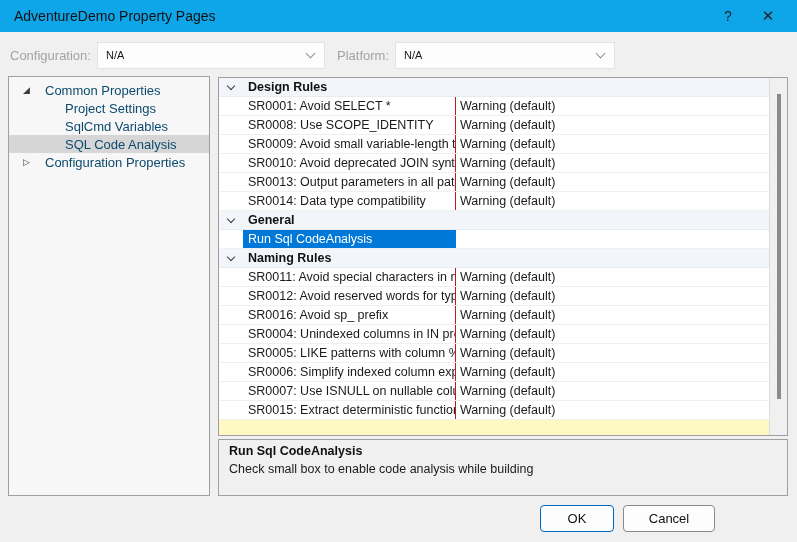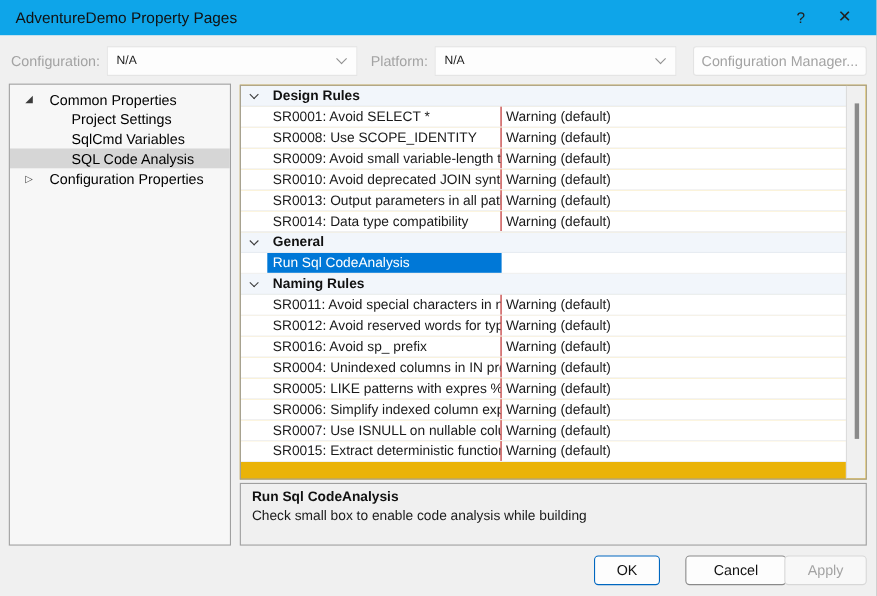--- a/index.html
+++ b/index.html
@@ -27,23 +27,23 @@
   .btn{position:absolute;background:#fdfdfd;border:1px solid #e3e3e3;border-radius:3px;
     font-family:inherit;font-size:13px;text-align:center;padding:0;cursor:default;}
   .cfgmgr{left:630px;top:42px;width:158px;height:27px;color:#a3a3a3;}
   
   .tree{position:absolute;left:8px;top:76px;width:202px;height:420px;background:#f7f7f7;
     border:1px solid #9f9f9f;padding-top:4px;overflow:hidden;}
   .tree-item{display:flex;align-items:center;height:18px;font-size:13px;white-space:nowrap;padding-left:14px;cursor:default;}
   .tree-item.sel{background:#d6d6d6;}
   .tw{flex:none;width:22px;font-size:9px;color:#3b3b3b;line-height:18px;}
   .tree-item.lvl1 .tw{width:42px;}
-  .tl{flex:none;color:#000000;}
-  
-  .grid{position:absolute;left:218px;top:77px;width:570px;height:359px;background:#eab308;
+  .tl{flex:none;color:#0c4a6e;}
+  
+  .grid{position:absolute;left:218px;top:77px;width:570px;height:359px;background:#fef9c3;
     border:1px solid #9f9f9f;overflow:hidden;padding-left:31px;}
   .grid-rows{position:absolute;left:0;top:0;width:552px;}
   .grow{position:relative;display:flex;align-items:stretch;height:19px;font-size:12.5px;line-height:18px;
     border-bottom:1px solid #f0f0f0;cursor:default;background:#fff;}
   .grow.section{background:#f2f6fb;border-bottom:1px solid #e7ecf2;}
   .gut{flex:none;width:24px;position:relative;}
   .sec-chev{position:absolute;left:9px;top:5px;width:6px;height:6px;
     border-right:1.4px solid #3c3c3c;border-bottom:1.4px solid #3c3c3c;transform:rotate(45deg);}
   .gname{flex:none;width:213px;padding-left:5px;overflow:hidden;white-space:nowrap;color:#1a1a1a;}
   .grow.rule .gname{border-right:1px solid #b91c1c;}
@@ -56,21 +56,21 @@
   .ddbtn .chev{right:6px;}
   
   .vscroll{position:absolute;right:0;top:0;width:18px;height:357px;background:#f0f0f0;border-left:1px solid #dcdcdc;}
   .vthumb{position:absolute;left:7px;top:16px;width:4px;height:305px;background:#8a8a8a;}
   
   .desc{position:absolute;left:218px;top:439px;width:570px;height:57px;background:#f0f0f0;
     border:1px solid #9f9f9f;padding:4px 10px;overflow:hidden;}
   .desc-title{font-size:12.5px;font-weight:bold;color:#111;margin-bottom:4px;white-space:nowrap;}
   .desc-text{font-size:12.5px;color:#1a1a1a;white-space:nowrap;}
   
-  .ok{left:540px;top:505px;width:60px;height:27px;border:1px solid #0067c0;border-radius:4px;color:#111;}
+  .ok{left:540px;top:505px;width:74px;height:27px;border:1px solid #0067c0;border-radius:4px;color:#111;}
   .cancel{left:623px;top:505px;width:92px;height:27px;border:1px solid #8a8a8a;border-radius:4px;color:#111;}
   .apply{left:713px;top:505px;width:75px;height:27px;border:1px solid #d7d7d7;border-radius:4px;color:#a3a3a3;background:#f8f8f8;}
 </style>
 </head>
 <body>
 
 <div class="dialog">
 
   <div class="titlebar">
     <span class="title">AdventureDemo Property Pages</span>
@@ -81,21 +81,20 @@
   <span class="tb-label" style="left:10px">Configuration:</span>
   <div class="combo" style="left:97px;width:228px">
     <span>N/A</span>
     <span class="chev"></span>
   </div>
   <span class="tb-label" style="left:337px">Platform:</span>
   <div class="combo" style="left:395px;width:220px">
     <span>N/A</span>
     <span class="chev"></span>
   </div>
-  <button class="btn cfgmgr">Configuration Manager...</button>
 
   <div class="tree">
       <div class="tree-item lvl0">
         <span class="tw">◢</span>
         <span class="tl">Common Properties</span>
       </div>
       <div class="tree-item lvl1">
         <span class="tw"></span>
         <span class="tl">Project Settings</span>
       </div>
@@ -182,21 +181,21 @@
           <span class="gname">SR0016: Avoid sp_ prefix</span>
           <span class="gval">Warning (default)</span>
         </div>
         <div class="grow rule">
           <span class="gut"></span>
           <span class="gname">SR0004: Unindexed columns in IN predic</span>
           <span class="gval">Warning (default)</span>
         </div>
         <div class="grow rule">
           <span class="gut"></span>
-          <span class="gname">SR0005: LIKE patterns with expres %</span>
+          <span class="gname">SR0005: LIKE patterns with column %</span>
           <span class="gval">Warning (default)</span>
         </div>
         <div class="grow rule">
           <span class="gut"></span>
           <span class="gname">SR0006: Simplify indexed column expres</span>
           <span class="gval">Warning (default)</span>
         </div>
         <div class="grow rule">
           <span class="gut"></span>
           <span class="gname">SR0007: Use ISNULL on nullable column</span>
@@ -213,14 +212,13 @@
     </div>
   </div>
 
   <div class="desc">
     <div class="desc-title">Run Sql CodeAnalysis</div>
     <div class="desc-text">Check small box to enable code analysis while building</div>
   </div>
 
   <button class="btn ok">OK</button>
   <button class="btn cancel">Cancel</button>
-  <button class="btn apply">Apply</button>
 </div>
 
 </body></html>

